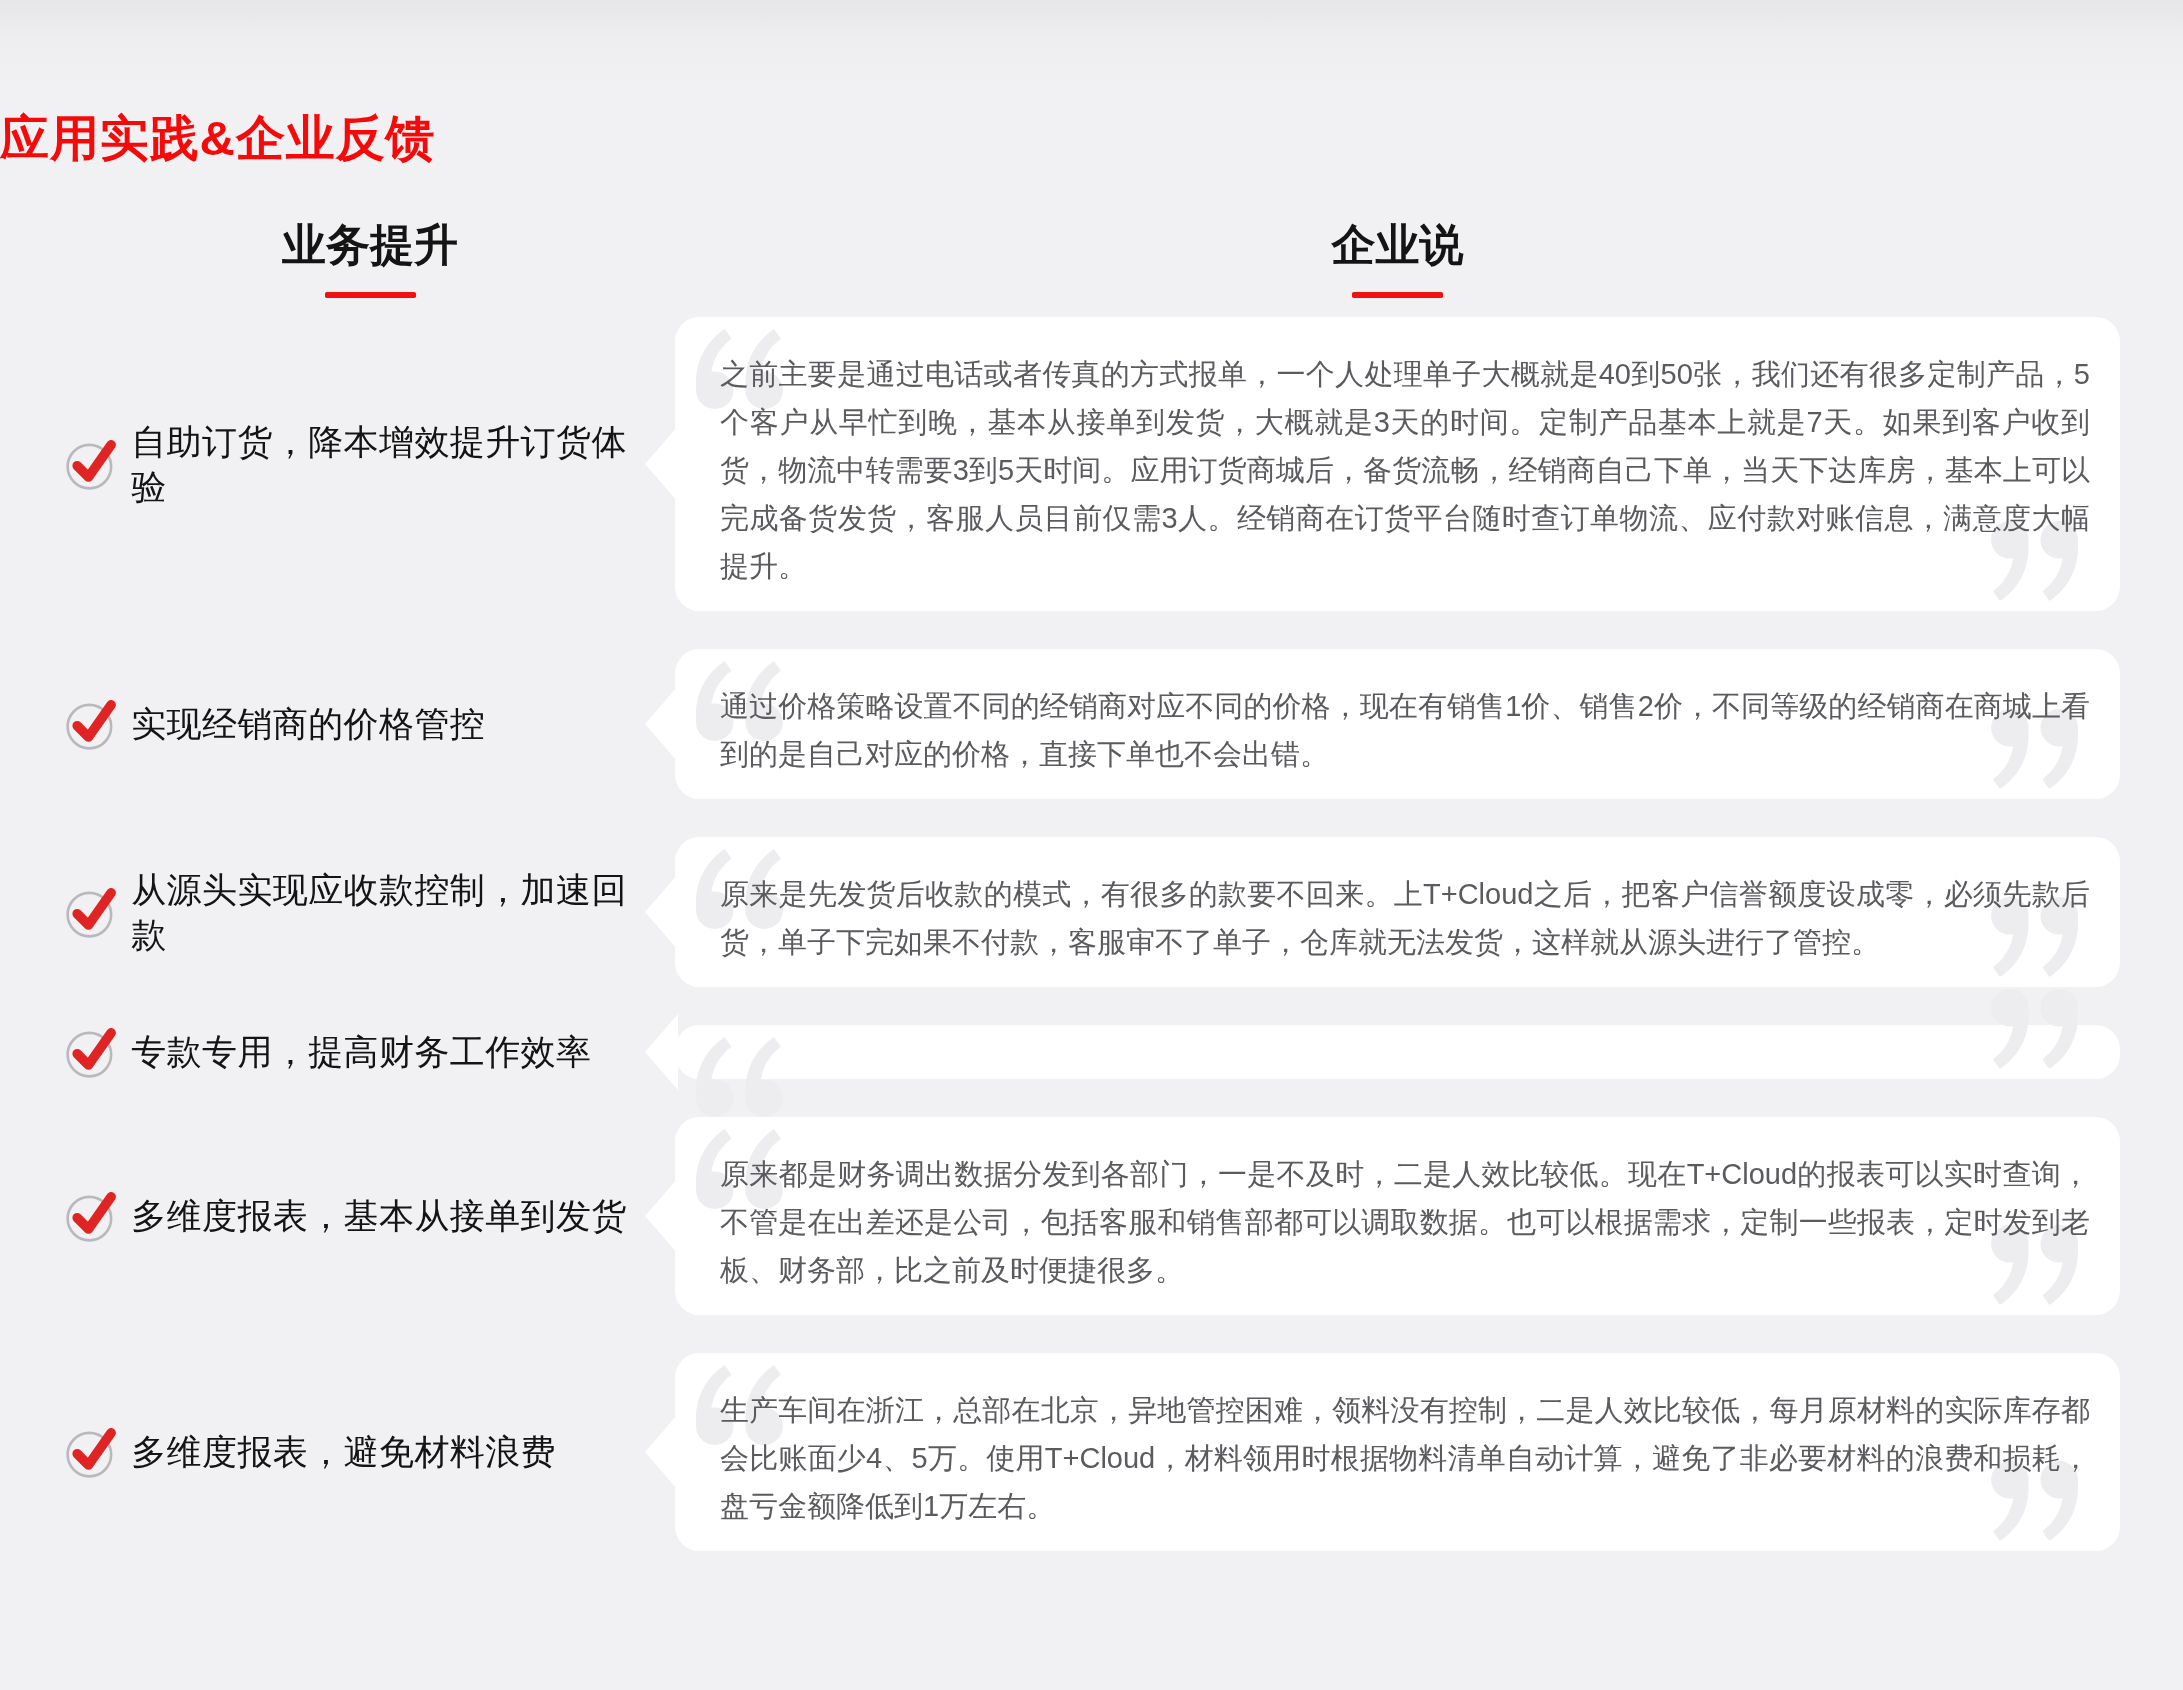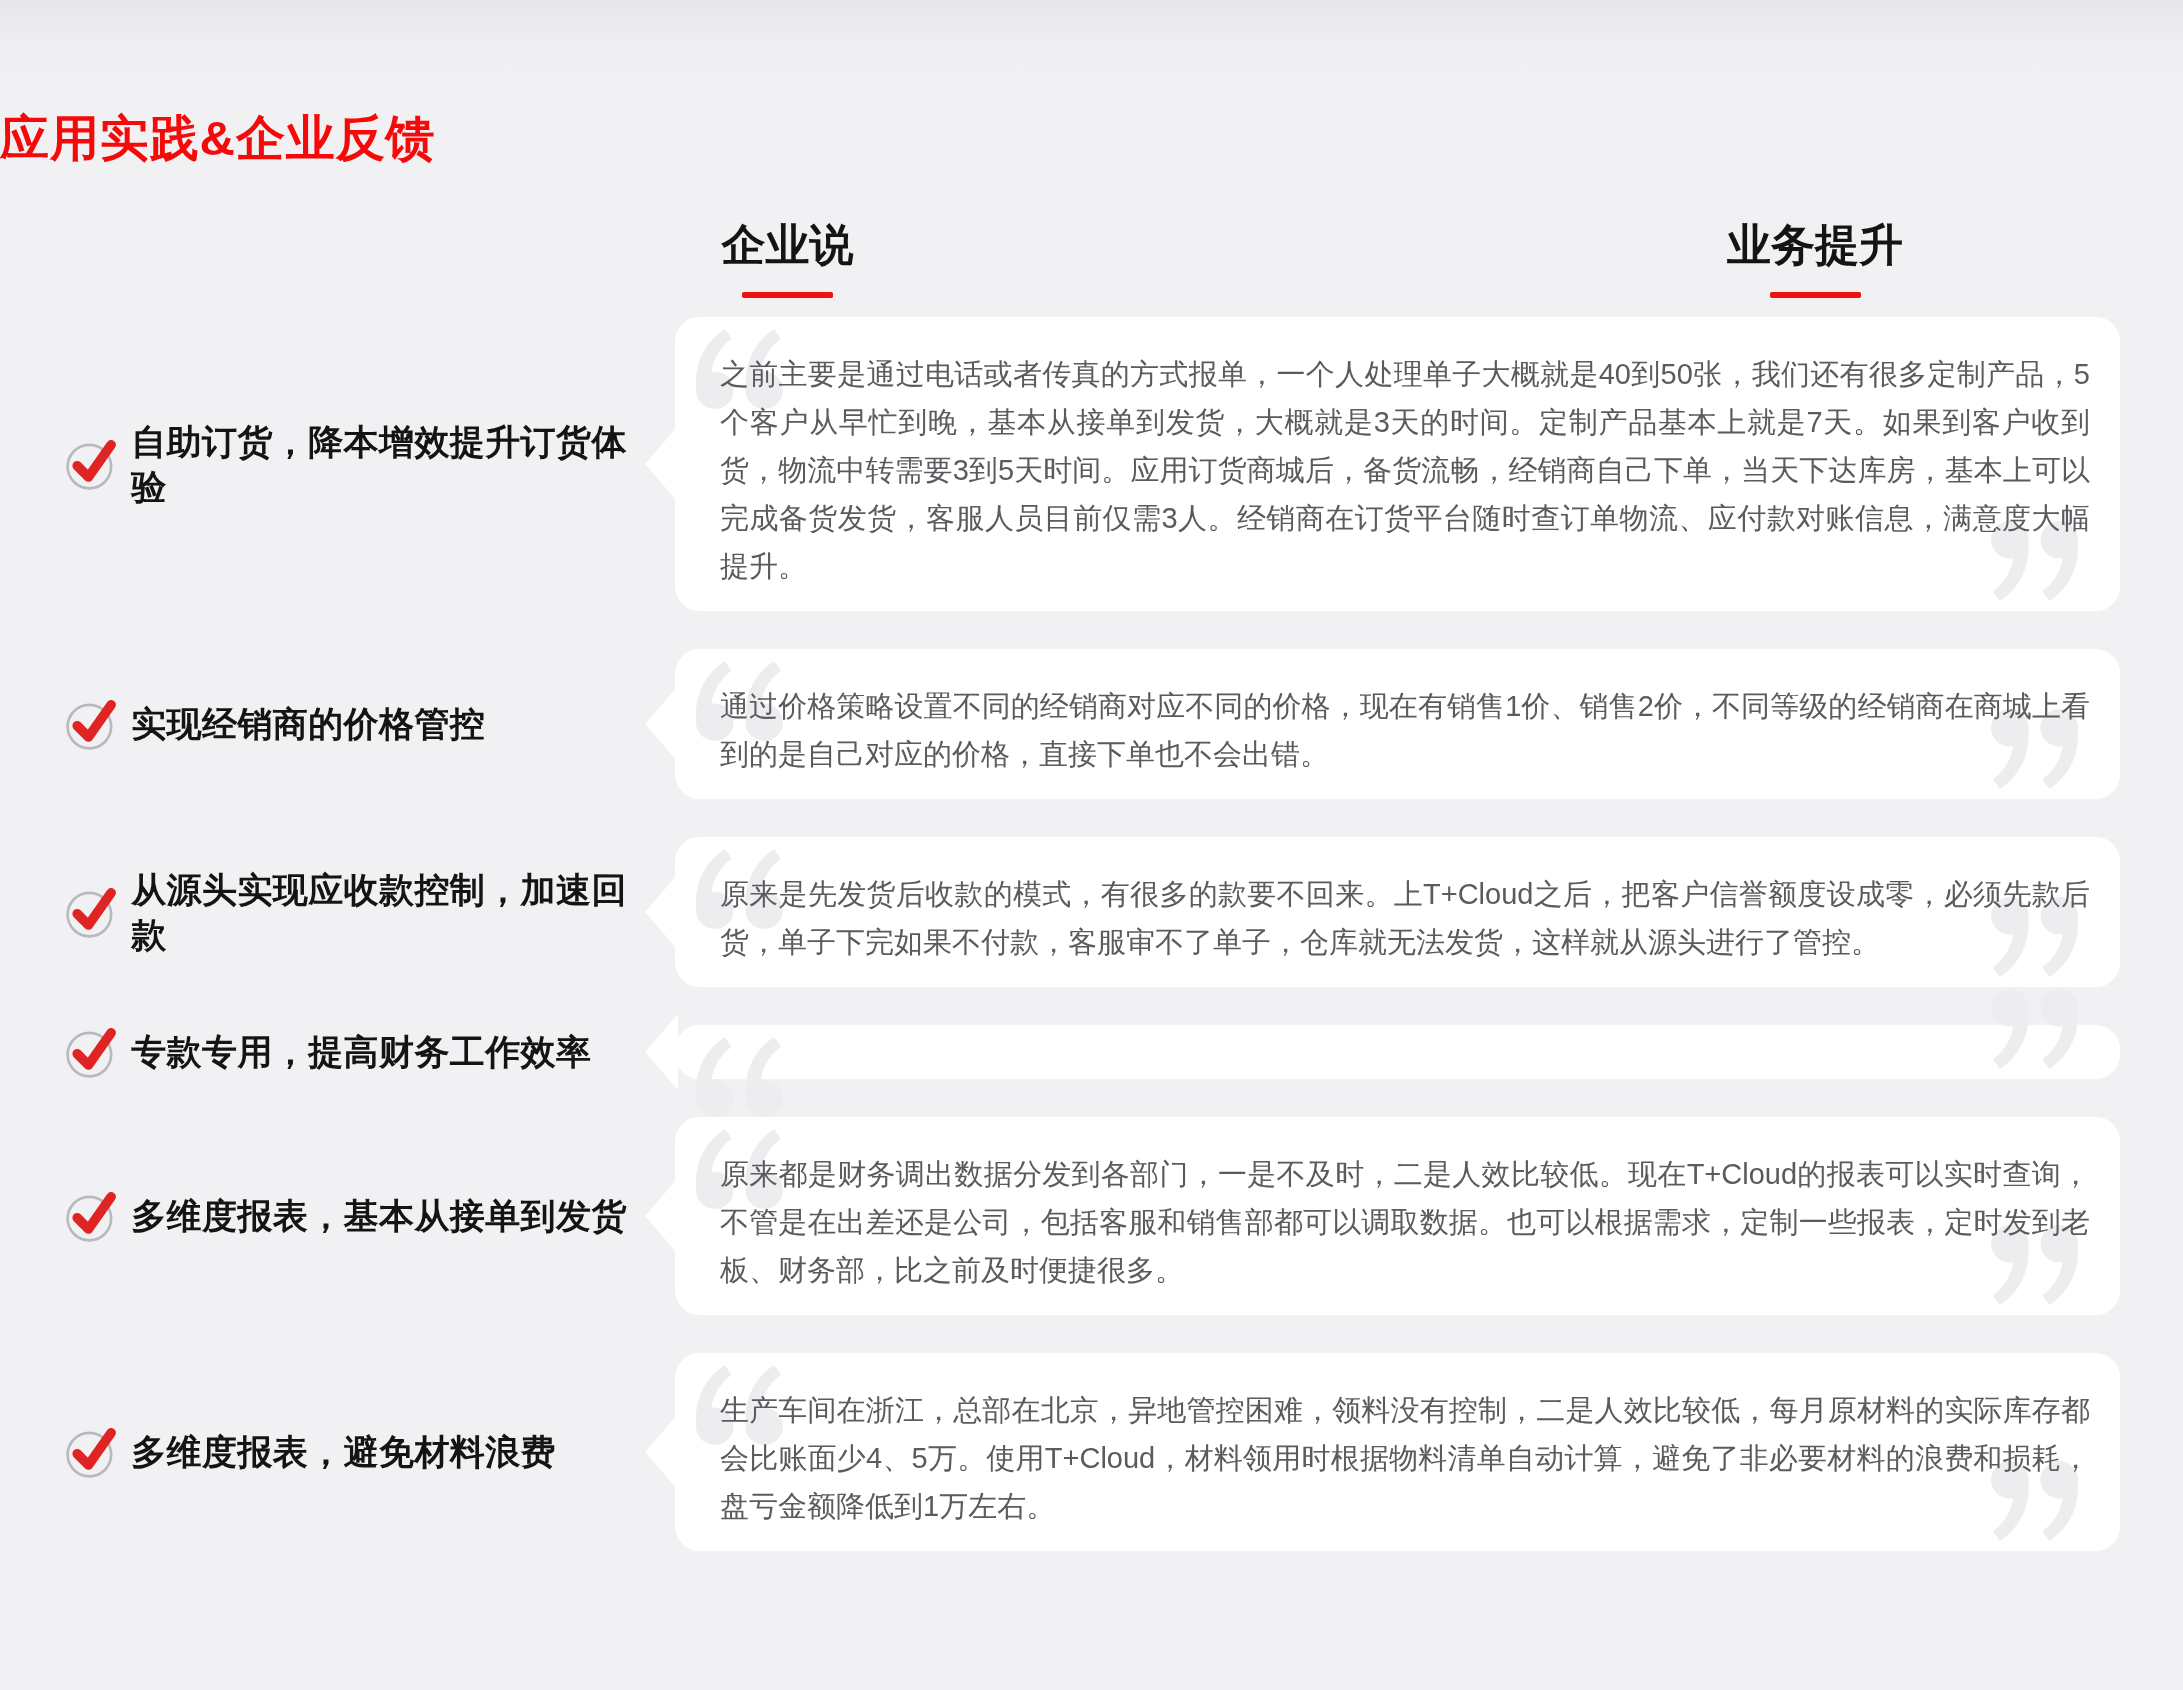--- a/index.html
+++ b/index.html
@@ -38,21 +38,21 @@
   .benefit{
     width:610px;box-sizing:border-box;
     display:flex;align-items:center;gap:12.2px;
     padding-right:38px;flex-shrink:0;
   }
   .check{flex-shrink:0;width:54px;height:54px;}
   .check svg{display:block;}
   .check circle{stroke:var(--circle-stroke);}
   .check .tick{stroke:var(--check-red);}
   .benefit-label{
-    font-size:35px;font-weight:700;color:var(--heading-text);
+    font-size:35px;font-weight:400;color:var(--heading-text);
     line-height:1.3;letter-spacing:0.4px;
   }
   .card{
     position:relative;flex:1;box-sizing:border-box;
     background:var(--card-bg);
     border-radius:24.5px;
     padding:33px 30px 21px 45px;
     display:flex;align-items:center;
   }
   .card::before{
@@ -77,28 +77,28 @@
   .q-close{right:40px;bottom:8.7px;}
 </style>
 </head>
 <body>
 
 <div class="page">
 
   <h1 class="title">应用实践&amp;企业反馈</h1>
 
   <div class="headers">
+    <div class="hdr hdr-left">
+      <div>业务提升</div>
+      <div class="underline"></div>
+    </div>
     <div class="hdr hdr-right">
       <div>企业说</div>
       <div class="underline"></div>
     </div>
-    <div class="hdr hdr-left">
-      <div>业务提升</div>
-      <div class="underline"></div>
-    </div>
   </div>
 
   <div class="rows">
   <div class="row">
     <div class="benefit">
       <span class="check">
         <svg width="54" height="54" viewBox="0 0 62 62">
           <circle cx="28" cy="34" r="25" fill="none" stroke-width="3"></circle>
           <path class="tick" d="M14 33 L27 46 L53 9" fill="none" stroke-width="11" stroke-linecap="round" stroke-linejoin="round"></path>
         </svg>

